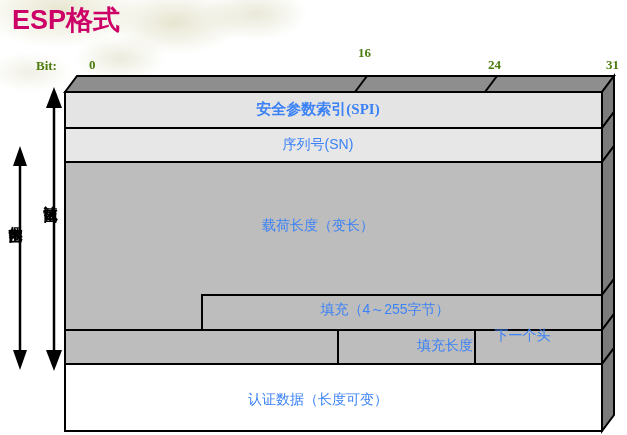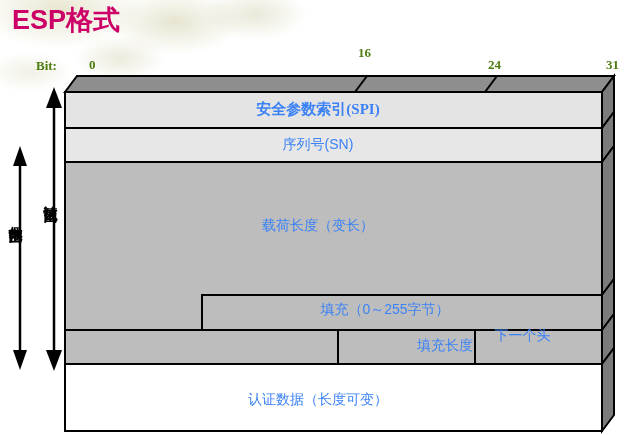--- a/index.html
+++ b/index.html
@@ -178,19 +178,19 @@
   <g>
     <line x1="54" y1="100" x2="54" y2="358" stroke="#000" stroke-width="2.5"></line>
     <polygon points="54,87 46,108 62,108" fill="#000"></polygon>
     <polygon points="54,371 46,350 62,350" fill="#000"></polygon>
   </g>
 </svg>
 
 <div class="cell-text tx-spi">安全参数索引(SPI)</div>
 <div class="cell-text tx-sn">序列号(SN)</div>
 <div class="cell-text tx-payload">载荷长度（变长）</div>
-<div class="cell-text tx-padding">填充（0～255字节）</div>
+<div class="cell-text tx-padding">填充（4～255字节）</div>
 <div class="cell-text tx-padlen">填充长度</div>
 <div class="cell-text tx-nexthdr">下一个头</div>
 <div class="cell-text tx-authdata">认证数据（长度可变）</div>
 
 <div class="scope-label" id="scope-confid-label">保密范围</div>
 <div class="scope-label" id="scope-auth-label">认证范围</div>
 
 </body></html>

